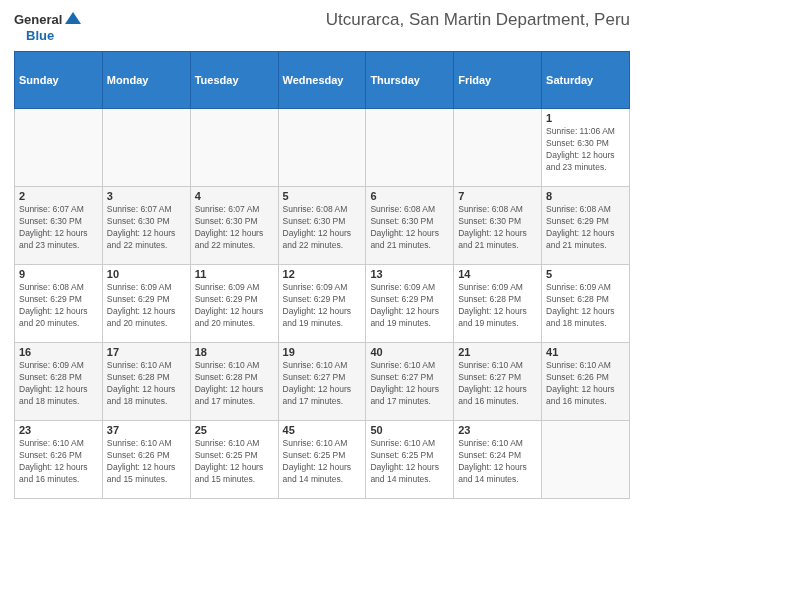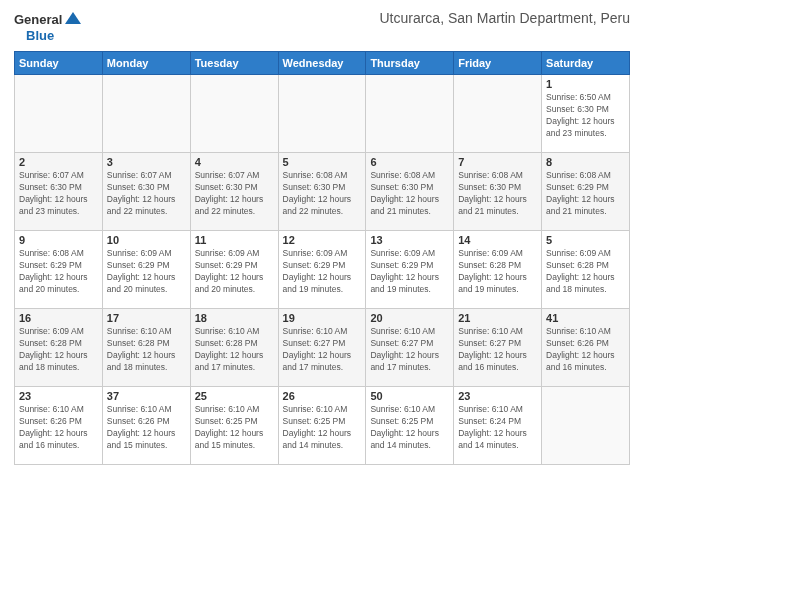--- a/index.html
+++ b/index.html
@@ -29,34 +29,34 @@
     .title-block {
       text-align: right;
     }
     .main-title {
       font-size: 28px;
       font-weight: bold;
       color: #333;
       line-height: 1.1;
     }
     .subtitle {
-      font-size: 14px;
+      font-size: 17px;
       color: #555;
     }
     .calendar {
       width: 100%;
       border-collapse: collapse;
       border: 1px solid #ccc;
     }
     .calendar th {
       background-color: #2e7dc9;
       color: white;
       font-size: 11px;
       font-weight: bold;
-      padding: 5px 4px;
+      padding: 22px 4px;
       text-align: left;
       border: 1px solid #2060a8;
     }
     .calendar td {
       vertical-align: top;
       border: 1px solid #ccc;
       padding: 3px 4px;
       font-size: 9px;
       color: #444;
       width: calc(100% / 7);
@@ -120,21 +120,21 @@
     <tbody id="calendar-body">
     <tr>
           <td class="empty-cell"></td>
           <td class="empty-cell"></td>
           <td class="empty-cell"></td>
           <td class="empty-cell"></td>
           <td class="empty-cell"></td>
           <td class="empty-cell"></td>
           <td>
             <span class="day-num">1</span>
-            <div class="day-info" style="white-space: pre-line;">Sunrise: 6:50 AM
+            <div class="day-info" style="white-space: pre-line;">Sunrise: 11:06 AM
 Sunset: 6:30 PM
 Daylight: 12 hours
 and 23 minutes.</div>
           </td>
         </tr>
         <tr>
           <td>
             <span class="day-num">2</span>
             <div class="day-info" style="white-space: pre-line;">Sunrise: 6:07 AM
 Sunset: 6:30 PM
@@ -258,21 +258,21 @@
 and 17 minutes.</div>
           </td>
           <td>
             <span class="day-num">19</span>
             <div class="day-info" style="white-space: pre-line;">Sunrise: 6:10 AM
 Sunset: 6:27 PM
 Daylight: 12 hours
 and 17 minutes.</div>
           </td>
           <td>
-            <span class="day-num">20</span>
+            <span class="day-num">40</span>
             <div class="day-info" style="white-space: pre-line;">Sunrise: 6:10 AM
 Sunset: 6:27 PM
 Daylight: 12 hours
 and 17 minutes.</div>
           </td>
           <td>
             <span class="day-num">21</span>
             <div class="day-info" style="white-space: pre-line;">Sunrise: 6:10 AM
 Sunset: 6:27 PM
 Daylight: 12 hours
@@ -302,21 +302,21 @@
 and 15 minutes.</div>
           </td>
           <td>
             <span class="day-num">25</span>
             <div class="day-info" style="white-space: pre-line;">Sunrise: 6:10 AM
 Sunset: 6:25 PM
 Daylight: 12 hours
 and 15 minutes.</div>
           </td>
           <td>
-            <span class="day-num">26</span>
+            <span class="day-num">45</span>
             <div class="day-info" style="white-space: pre-line;">Sunrise: 6:10 AM
 Sunset: 6:25 PM
 Daylight: 12 hours
 and 14 minutes.</div>
           </td>
           <td>
             <span class="day-num">50</span>
             <div class="day-info" style="white-space: pre-line;">Sunrise: 6:10 AM
 Sunset: 6:25 PM
 Daylight: 12 hours

